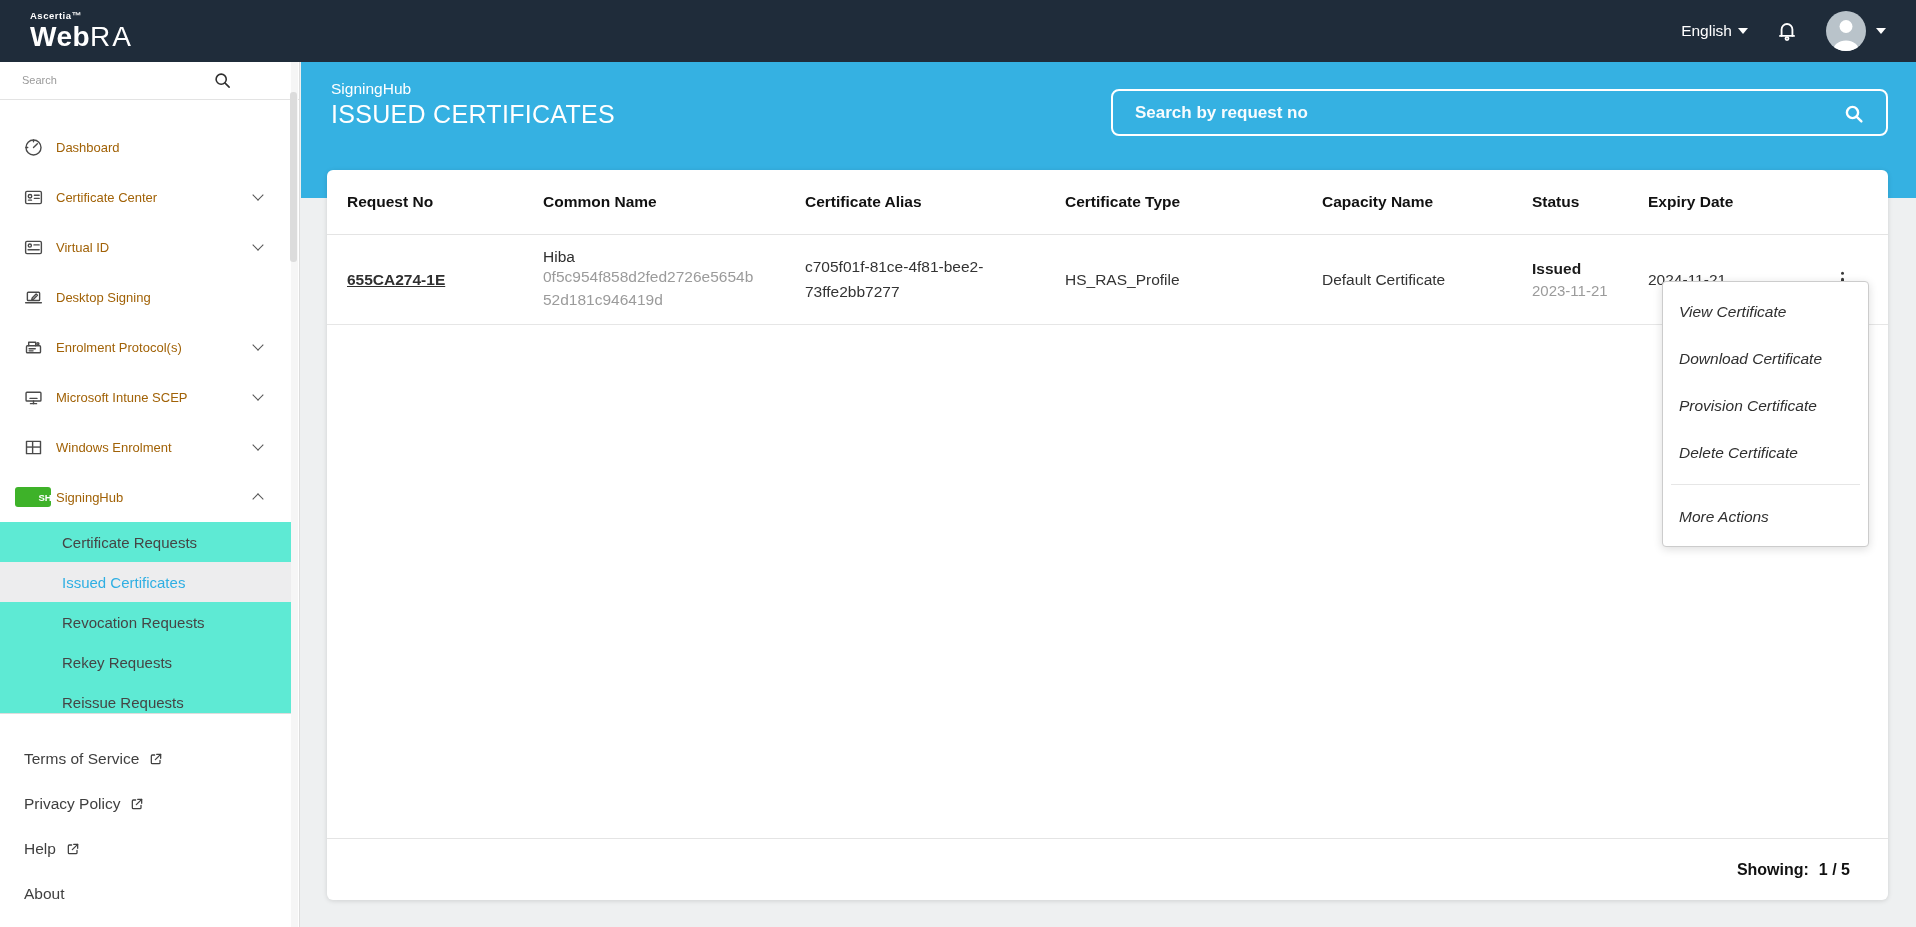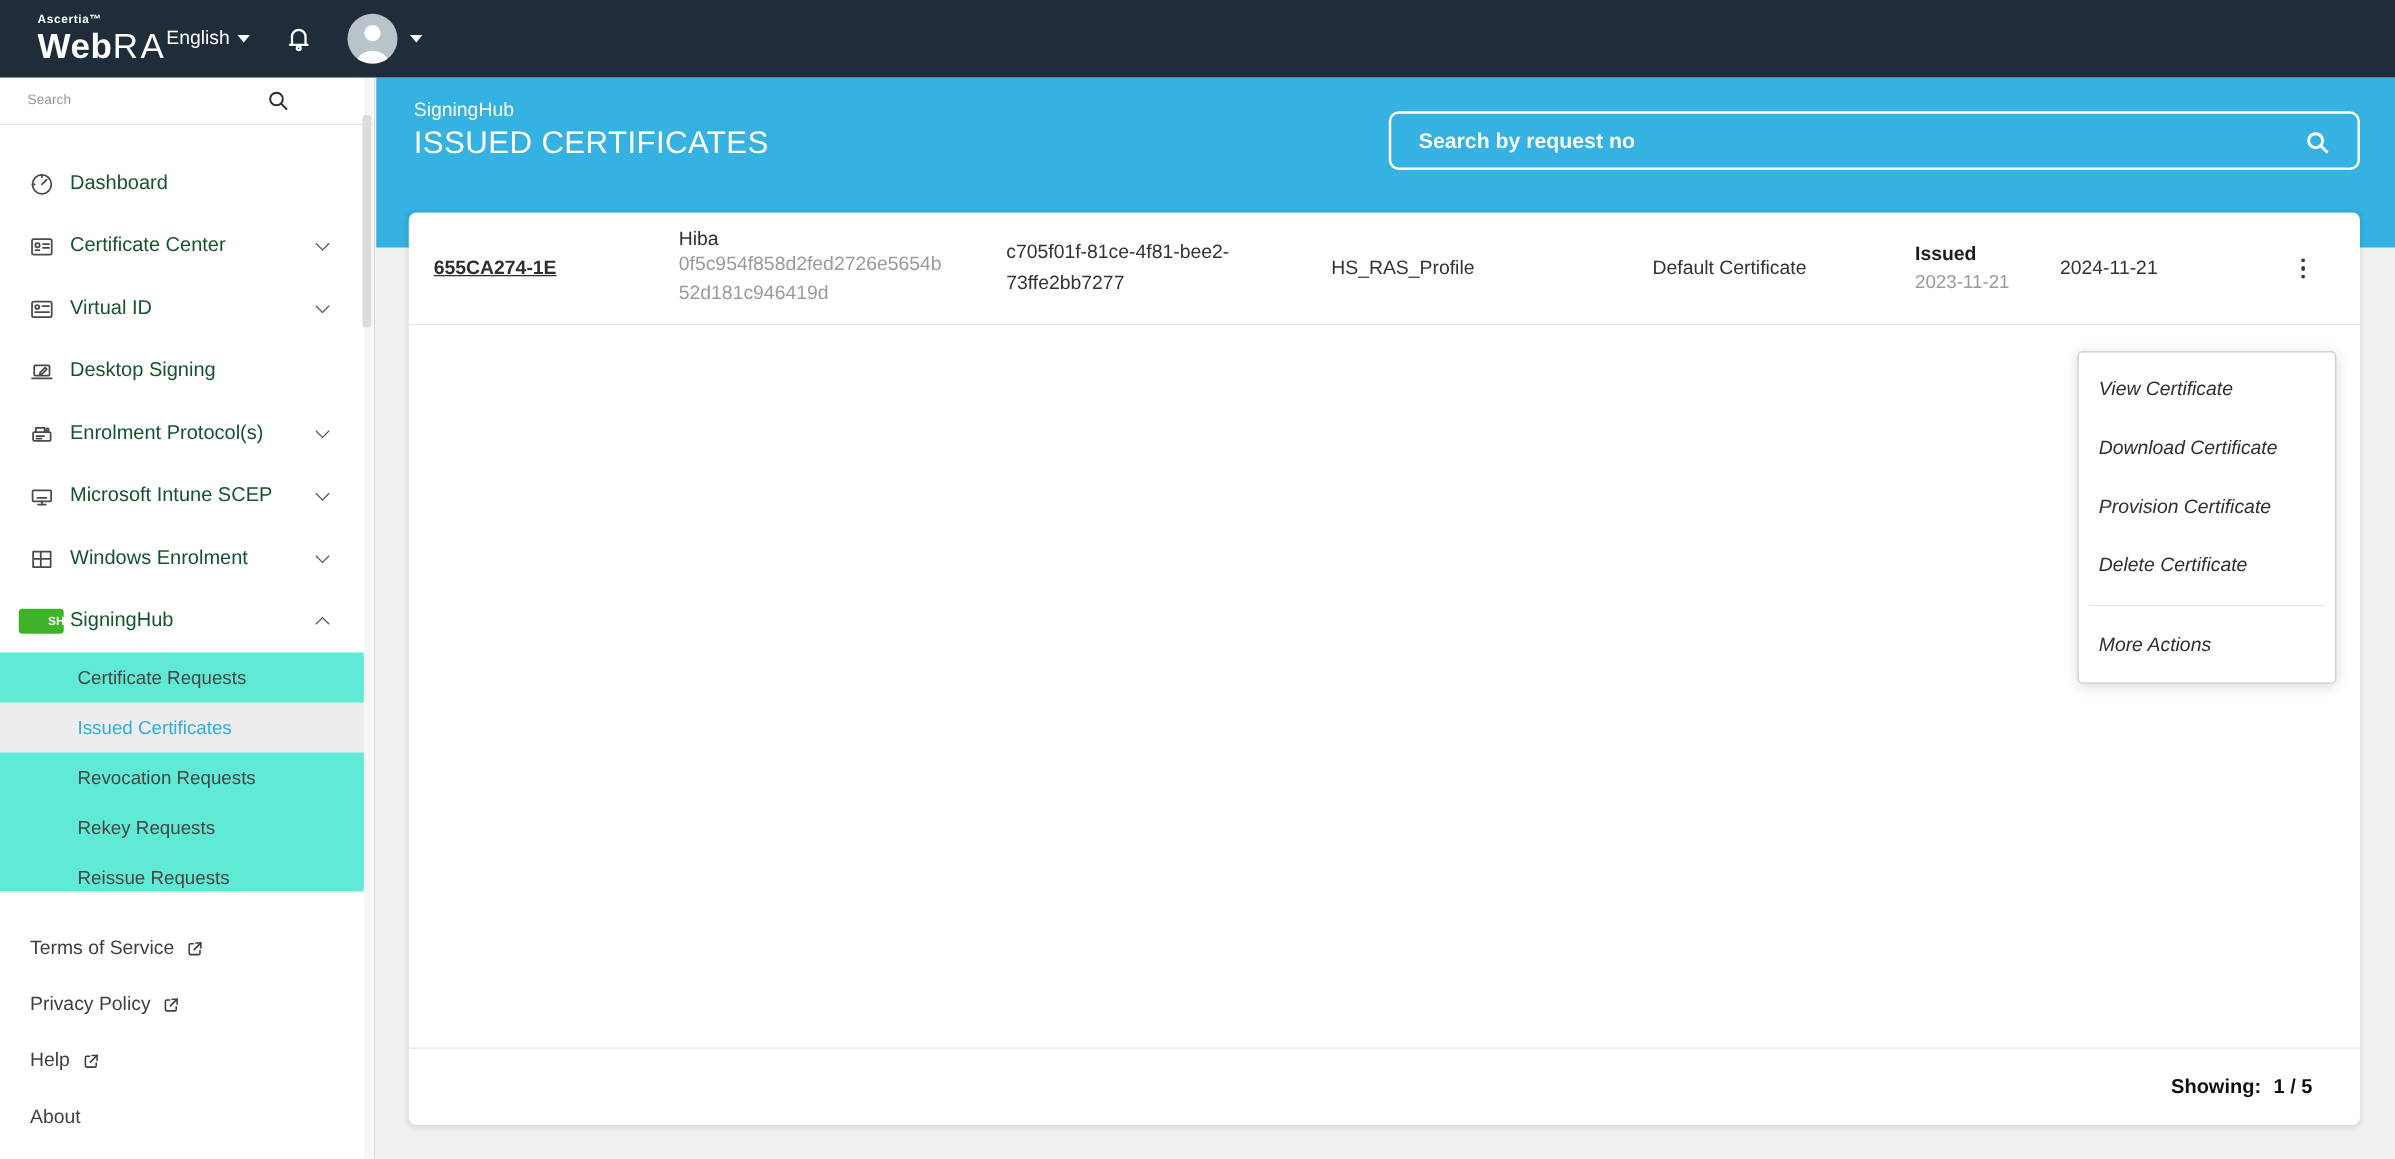--- a/index.html
+++ b/index.html
@@ -1,21 +1,21 @@
 <!DOCTYPE html>
 <html><head>
 <meta charset="utf-8">
 <style>
   * { margin:0; padding:0; box-sizing:border-box; }
   html,body { width:1916px; height:927px; overflow:hidden; background:#eef0f1;
     font-family:"Liberation Sans", sans-serif; }
 
   
   .navbar { position:absolute; left:0; top:0; width:1916px; height:62px;
-    background:#1f2c3a; display:flex; align-items:center; justify-content:flex-start; z-index:30; }
+    background:#1f2c3a; display:flex; align-items:center; justify-content:space-between; z-index:30; }
   .brand { padding-left:30px; color:#fff; line-height:1; }
   .brand-small { display:block; font-size:9.5px; letter-spacing:.5px; margin-bottom:2px; font-weight:600; }
   .brand-main { font-size:28px; letter-spacing:.5px; }
   .brand-web { font-weight:700; }
   .brand-ra { font-weight:400; letter-spacing:2px; }
   .nav-right { display:flex; align-items:center; gap:26px; padding-right:30px; }
   .lang { display:flex; align-items:center; gap:6px; color:#fff; font-size:15.5px; cursor:pointer; }
   .caret-down { width:0; height:0; border-left:5px solid transparent; border-right:5px solid transparent;
     border-top:6px solid #fff; display:inline-block; }
   .bell { cursor:pointer; display:flex; }
@@ -29,21 +29,21 @@
   .side-scroll-track { position:absolute; right:1px; top:0; width:7px; height:865px; background:#f6f6f6; }
   .side-scroll-thumb { position:absolute; right:1px; top:30px; width:7px; height:170px; background:#dcdcdc; border-radius:3px; }
   .side-search { position:absolute; left:0; top:0; width:299px; height:38px; border-bottom:1px solid #e3e3e3; }
   .side-search input { position:absolute; left:22px; top:2px; width:190px; height:32px; border:none; outline:none;
     font-size:11px; color:#3b82f6; font-family:"Liberation Sans", sans-serif; }
   .side-search input::placeholder { color:#9a9a9a; }
   .side-search .mag { position:absolute; right:66px; top:8px; }
   .side-nav { position:absolute; left:0; top:38px; width:292px; height:613px; overflow:hidden; padding-top:22px; }
   .side-item { height:50px; display:flex; align-items:center; padding-left:22px; position:relative; cursor:pointer; }
   .side-item .ic { width:22px; display:flex; justify-content:center; margin-right:12px; flex:none; }
-  .side-item .lbl { font-size:16px; color:#14532d; }
+  .side-item .lbl { font-size:13px; color:#a16207; }
   .chev { position:absolute; right:30px; width:8px; height:8px; border-right:1.7px solid #555; border-bottom:1.7px solid #555; }
   .chev.down { transform:rotate(45deg); top:19px; }
   .chev.up { transform:rotate(-135deg); top:23px; }
   .sh-badge { width:36px; height:20px; background:#3eb229; border-radius:3px; color:#fff; font-size:9.5px;
     font-weight:700; display:flex; align-items:center; justify-content:center;padding-left:24px; }
   .submenu { background:#5eead4; }
   .sub-item { height:40px; display:flex; align-items:center; padding-left:62px; font-size:15px; color:#454545; cursor:pointer; }
   .sub-item.active { background:#ededee; color:#2fafe3; }
   .side-footer { position:absolute; left:0; top:651px; width:292px; border-top:1px solid #ddd; padding-top:22px; }
   .foot-link { height:45px; display:flex; align-items:center; padding-left:24px; gap:9px; font-size:15.5px;
@@ -288,20 +288,30 @@
       <span class="mag">
         <svg width="24" height="24" viewBox="0 0 24 24" fill="none" stroke="#fff" stroke-width="2.4" stroke-linecap="round">
           <circle cx="10.5" cy="10.5" r="5.6"></circle>
             <path d="M14.8 14.8l4.6 4.6"></path>
         </svg>
       </span>
     </div>
   </div>
 
   <section class="card">
+    <div class="thead">
+      <div class="th">Request No</div>
+      <div class="th">Common Name</div>
+      <div class="th">Certificate Alias</div>
+      <div class="th">Certificate Type</div>
+      <div class="th">Capacity Name</div>
+      <div class="th">Status</div>
+      <div class="th">Expiry Date</div>
+      <div class="th"></div>
+    </div>
 
     <div class="trow">
       <div class="td">
         <span class="req-link">655CA274-1E</span>
       </div>
       <div class="td">
         <div class="cn-name">Hiba</div>
         <div class="cn-hash">0f5c954f858d2fed2726e5654b52d181c946419d</div>
       </div>
       <div class="td alias">c705f01f-81ce-4f81-bee2-73ffe2bb7277</div>

